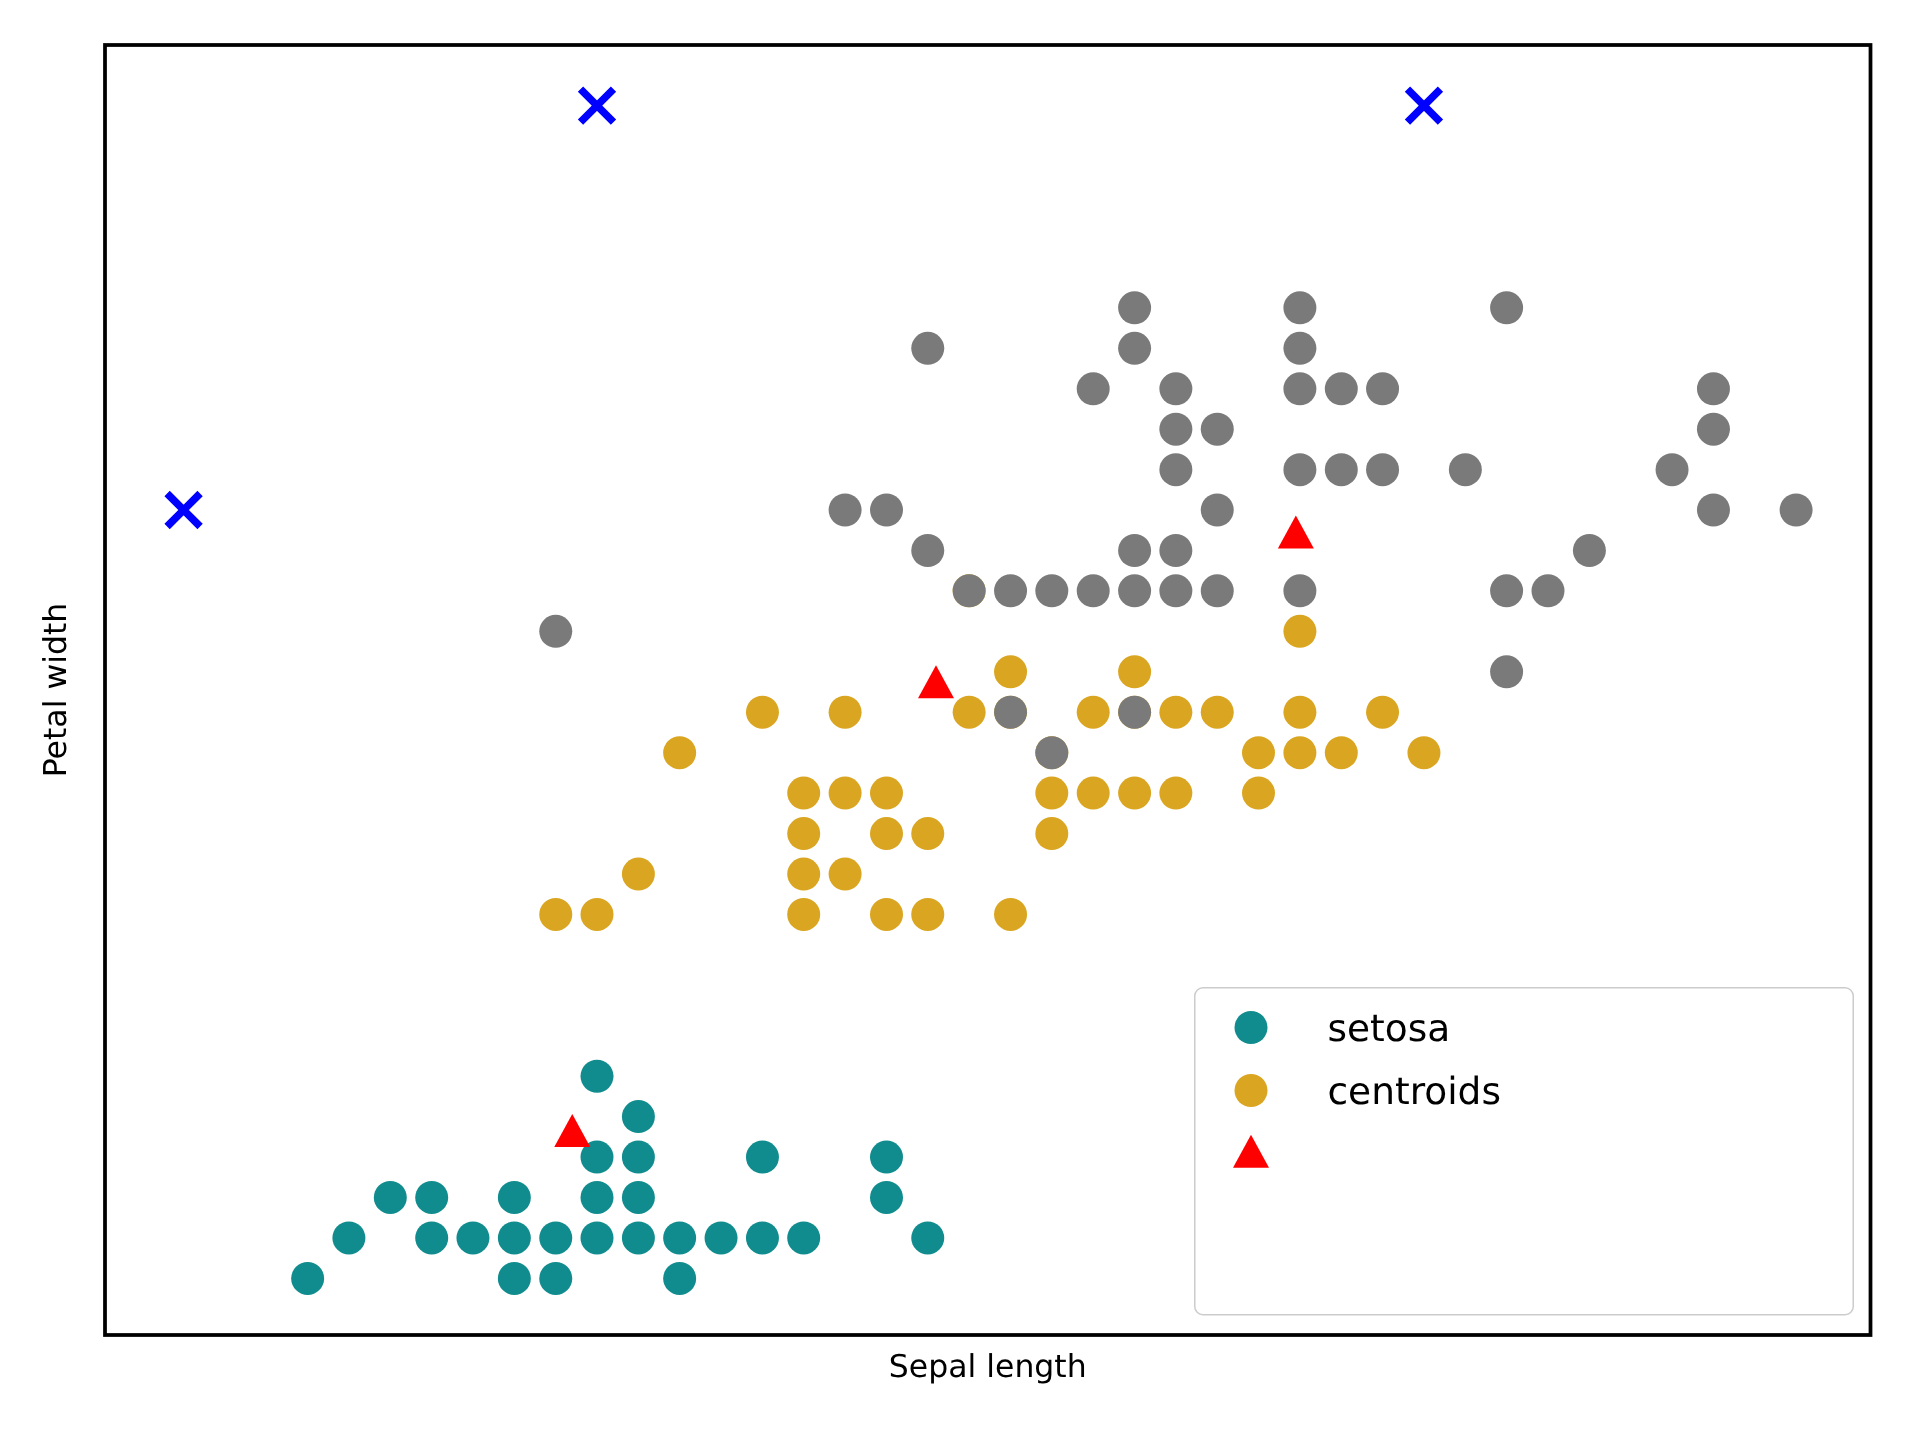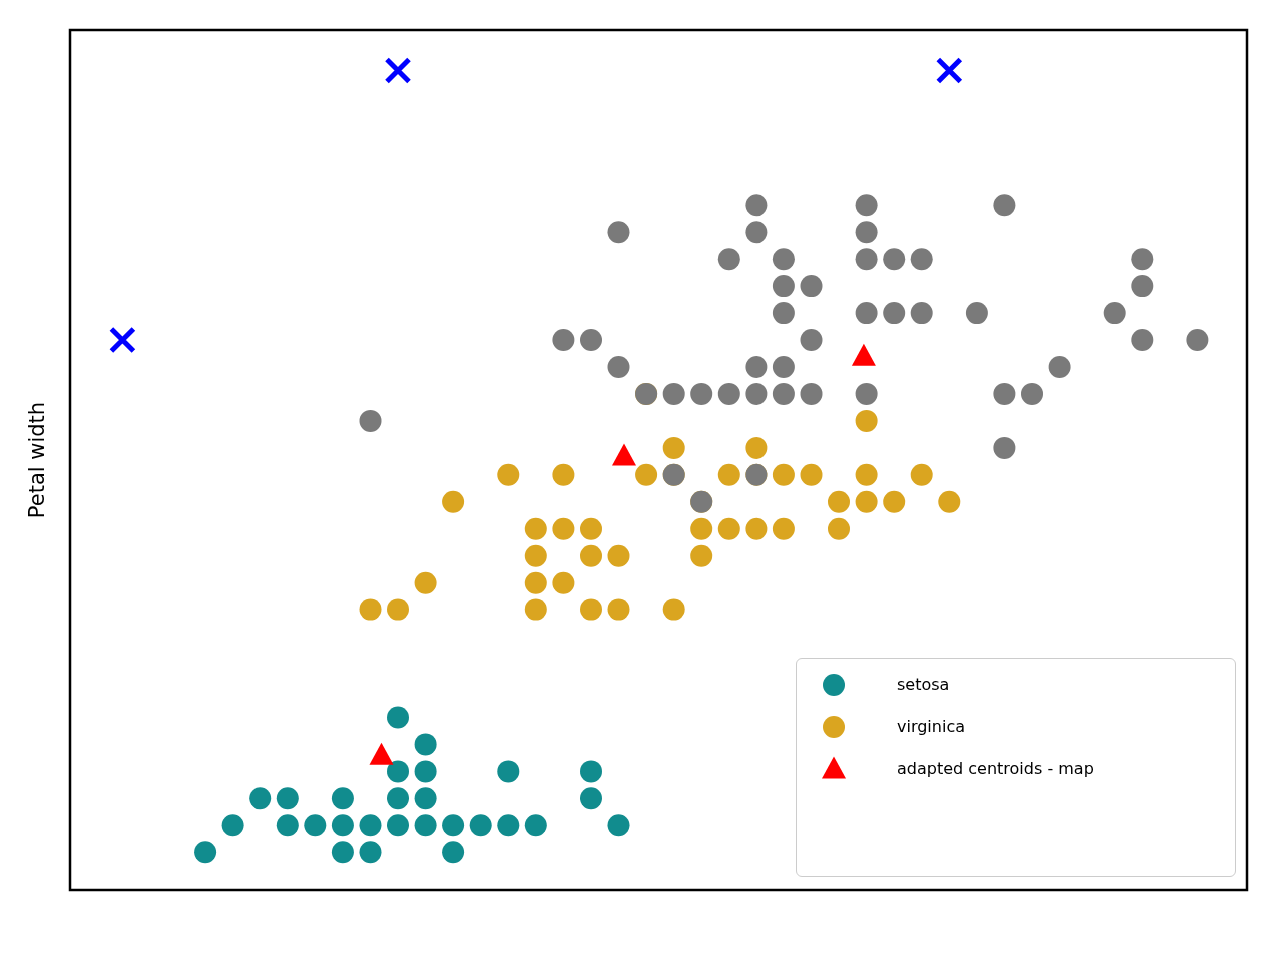--- a/index.html
+++ b/index.html
@@ -8,21 +8,21 @@
   #plot-svg{position:absolute;left:0;top:0;}
   .xlabel{position:absolute;left:70px;top:899px;width:1177px;text-align:center;
           font-size:21px;color:#000;}
   .ylabel{position:absolute;left:37px;top:460px;transform:translate(-50%,-50%) rotate(-90deg);
           white-space:nowrap;font-size:21px;color:#000;}
   .legend{position:absolute;left:796px;top:658px;width:440px;height:219px;
           box-sizing:border-box;background:#ffffff;border:1.5px solid #cccccc;
           border-radius:6px;padding-top:5px;}
   .legend-row{display:flex;align-items:center;height:42.2px;}
   .legend-marker{width:34px;height:34px;margin-left:20px;flex:0 0 34px;}
-  .legend-label{margin-left:46px;font-size:16px;color:#000;line-height:1;}
+  .legend-label{margin-left:34px;font-size:25px;color:#000;line-height:1;}
 </style>
 </head>
 <body>
 
 <div class="figure">
 
   <svg id="plot-svg" width="1280" height="960">
     <g id="points-layer">
         <circle cx="205.1" cy="852.3" r="11" fill="#118C8E"></circle>
         <circle cx="342.9" cy="852.3" r="11" fill="#118C8E"></circle>
@@ -141,36 +141,36 @@
         <path d="M111.4,329.0 L133.4,351.0 M111.4,351.0 L133.4,329.0" fill="none" stroke="#0000FF" stroke-width="5"></path>
         <path d="M387.0,59.4 L409.0,81.4 M387.0,81.4 L409.0,59.4" fill="none" stroke="#0000FF" stroke-width="5"></path>
         <path d="M938.3,59.4 L960.3,81.4 M938.3,81.4 L960.3,59.4" fill="none" stroke="#0000FF" stroke-width="5"></path>
         <path d="M381.5,742.7 L393.5,764.7 L369.5,764.7 Z" fill="#FF0000"></path>
         <path d="M624.0,443.5 L636.0,465.5 L612.0,465.5 Z" fill="#FF0000"></path>
         <path d="M863.9,343.7 L875.9,365.7 L851.9,365.7 Z" fill="#FF0000"></path>
       </g>
     <rect x="70" y="30" width="1177" height="860" fill="none" stroke="#000000" stroke-width="2.5"></rect>
   </svg>
 
+  <div class="xlabel">Sepal length</div>
   <div class="ylabel">Petal width</div>
 
   <div class="legend">
     <div class="legend-row">
       <svg class="legend-marker" viewBox="-17 -17 34 34">
         <circle r="11" fill="#118C8E"></circle>
       </svg>
       <span class="legend-label">setosa</span>
     </div>
     <div class="legend-row">
       <svg class="legend-marker" viewBox="-17 -17 34 34">
         <circle r="11" fill="#DAA520"></circle>
       </svg>
-      <span class="legend-label">virginica</span>
+      <span class="legend-label">centroids</span>
     </div>
     <div class="legend-row">
       <svg class="legend-marker" viewBox="-17 -17 34 34">
         <path d="M0,-12.5 L12,9.5 L-12,9.5 Z" fill="#FF0000"></path>
       </svg>
-      <span class="legend-label">adapted centroids - map</span>
     </div>
   </div>
 
 </div>
 
 </body></html>

